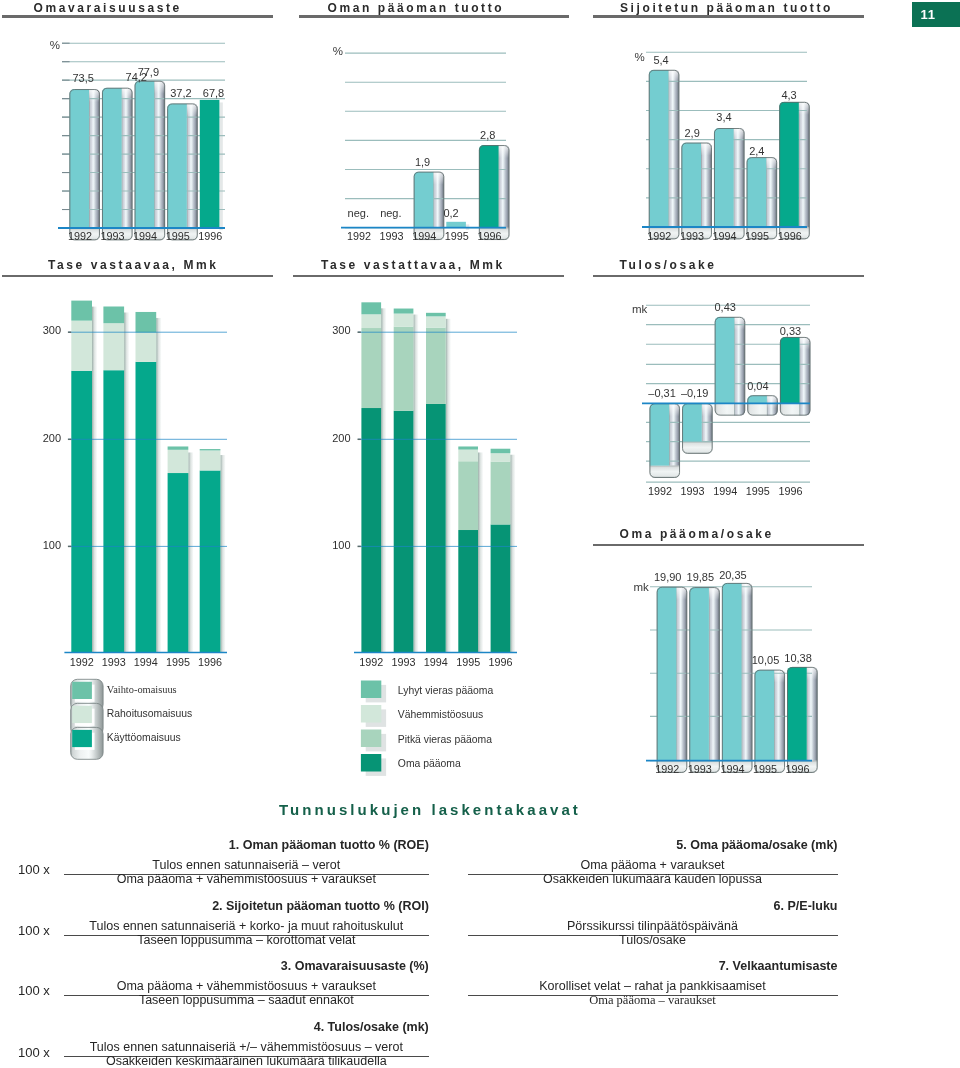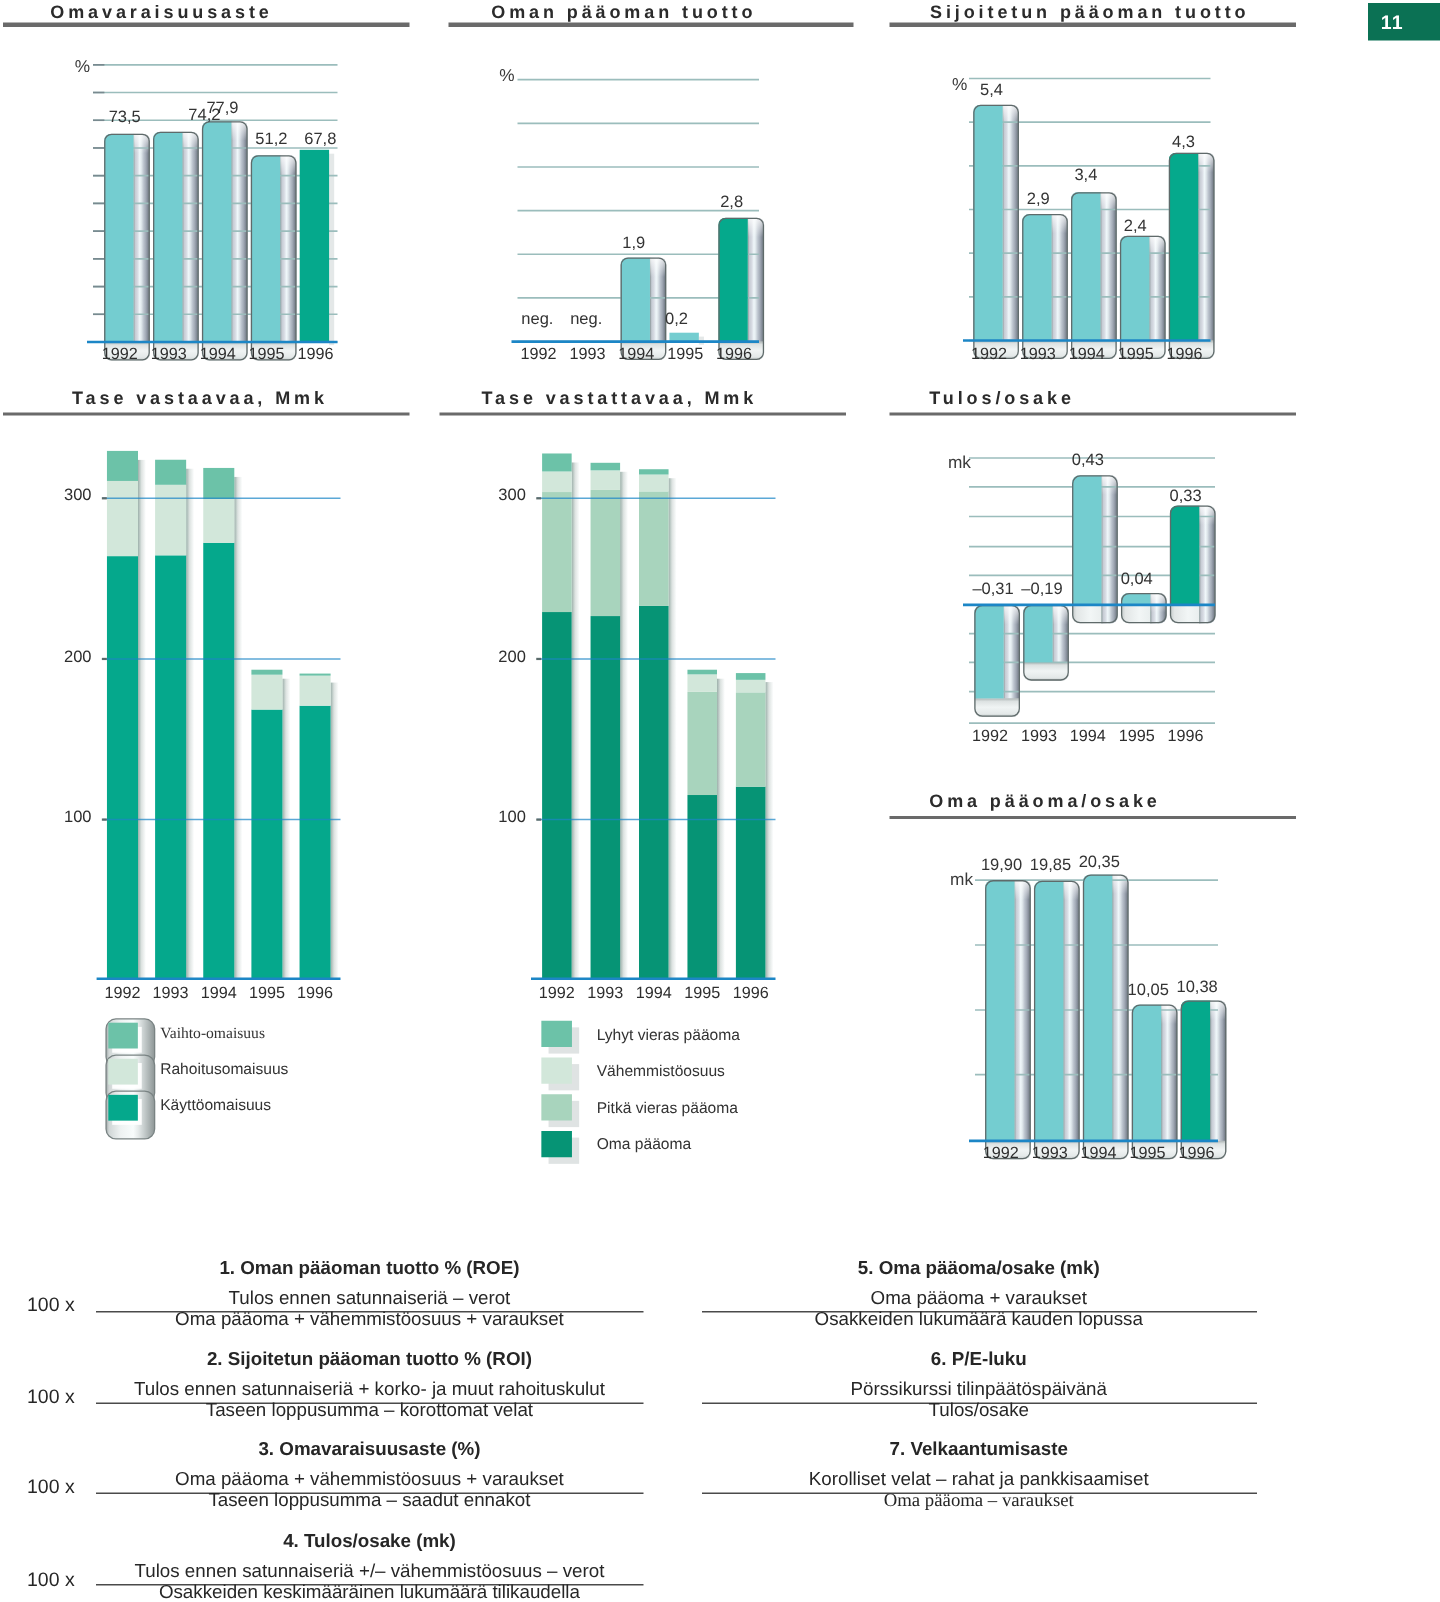--- a/index.html
+++ b/index.html
@@ -7,21 +7,21 @@
   .page{position:absolute;left:0;top:0;width:960px;height:1068px;}
   .sect-title{position:absolute;font-weight:bold;font-size:12px;letter-spacing:2.6px;color:#2b2b2b;white-space:nowrap;line-height:14px;padding-left:20px;}
   .sect-rule{position:absolute;height:2.2px;background:#6a6a6a;}
   .page-badge{position:absolute;display:flex;align-items:center;justify-content:flex-start;padding-left:8.5px;box-sizing:border-box;color:#fff;font-weight:bold;font-size:13px;letter-spacing:0.8px;background:#0b7154;line-height:1;}
   .axis-unit{position:absolute;font-size:11.5px;color:#3a3a3a;line-height:13px;}
   .vlabel{position:absolute;font-size:11px;color:#333;white-space:nowrap;text-align:center;line-height:12px;}
   .ylabel{position:absolute;font-size:11px;color:#2e2e2e;white-space:nowrap;text-align:right;line-height:12px;}
   .xlabel{position:absolute;font-size:10.8px;color:#2e2e2e;white-space:nowrap;text-align:center;line-height:14px;}
   .legend-item{position:absolute;font-size:10.4px;color:#333;white-space:nowrap;line-height:12px;}
   .formula-heading{position:absolute;font-weight:bold;font-size:15px;letter-spacing:3.05px;color:#15604a;white-space:nowrap;line-height:17px;}
-  .f-title{position:absolute;font-weight:bold;font-size:12.5px;color:#262626;white-space:nowrap;text-align:center;line-height:14px;}
+  .f-title{position:absolute;font-weight:bold;font-size:12.5px;color:#262626;white-space:nowrap;text-align:right;line-height:14px;}
   .f-num{position:absolute;font-size:12.5px;color:#262626;white-space:nowrap;text-align:center;line-height:14px;}
   .f-den{position:absolute;font-size:12.5px;color:#262626;white-space:nowrap;text-align:center;line-height:14px;}
   .f-mult{position:absolute;font-size:13px;color:#262626;white-space:nowrap;line-height:15px;}
   .f-rule{position:absolute;height:1.2px;background:#4a4a4a;}
   svg{position:absolute;left:0;top:0;overflow:visible;}
 </style>
 </head>
 <body>
 
 <div class="page">
@@ -239,21 +239,21 @@
         <rect x="199.8" y="99.858" width="19.6" height="128.142" fill="#05A98C"></rect>
         <line x1="58" y1="228" x2="225" y2="228" stroke="#1C86C6" stroke-width="1.8"></line>
       </svg>
       <div class="axis-unit" style="left: 49.8px; top: 39.2px;">%</div>
       <div class="vlabel" style="left: 51.9px; top: 71.9px; width: 62.5px;">73,5</div>
       <div class="xlabel" style="left: 67.9px; top: 229px; width: 22px;">1992</div>
       <div class="vlabel" style="left: 84.5px; top: 71.2px; width: 62.5px; text-align: right;">74,2</div>
       <div class="xlabel" style="left: 100.5px; top: 229px; width: 22px;">1993</div>
       <div class="vlabel" style="left: 117.1px; top: 65.5px; width: 62.5px;">77,9</div>
       <div class="xlabel" style="left: 133.1px; top: 229px; width: 22px;">1994</div>
-      <div class="vlabel" style="left: 149.7px; top: 86.8px; width: 62.5px;">51,2</div>
+      <div class="vlabel" style="left: 149.7px; top: 86.8px; width: 62.5px;">37,2</div>
       <div class="xlabel" style="left: 165.7px; top: 229px; width: 22px;">1995</div>
       <div class="vlabel" style="left: 182.3px; top: 86.8px; width: 62.5px;">67,8</div>
       <div class="xlabel" style="left: 198.3px; top: 229px; width: 22px;">1996</div>
       <svg width="960" height="1068" style="position: absolute; left: 0px; top: 0px;">
         <defs>
           <clipPath id="pc20">
             <rect x="413.7" y="171.64999999999998" width="30.5" height="68.35000000000002" rx="4.6" ry="4.6"></rect>
           </clipPath>
           <linearGradient id="pg21" x1="0" y1="0" x2="1" y2="0">
             <stop offset="0" stop-color="#c2c8c8"></stop>
@@ -1183,20 +1183,21 @@
         <rect x="360.9" y="729.5" width="20.4" height="17.5" fill="#A8D4BD"></rect>
         <rect x="365.7" y="758.4" width="20.4" height="17.5" fill="#dfe3e3"></rect>
         <rect x="360.9" y="754" width="20.4" height="17.5" fill="#069475"></rect>
       </svg>
       <div class="legend-item" style="left: 397.8px; top: 684.5px;">Lyhyt vieras pääoma</div>
       <div class="legend-item" style="left: 397.8px; top: 709px;">Vähemmistöosuus</div>
       <div class="legend-item" style="left: 397.8px; top: 733.5px;">Pitkä vieras pääoma</div>
       <div class="legend-item" style="left: 397.8px; top: 758px;">Oma pääoma</div>
     </div>
 
+  <div class="formula-heading" style="left: 279px; top: 801px; color: rgb(21, 96, 74);">Tunnuslukujen laskentakaavat</div>
   <div id="formula-layer">
       <div class="f-title" style="left: 63.8px; top: 838.1px; width: 365px;">1. Oman pääoman tuotto % (ROE)</div>
       <div class="f-num" style="left: 63.8px; top: 858.1px; width: 365px;">Tulos ennen satunnaiseriä –  verot</div>
       <div class="f-rule" style="left: 63.8px; top: 873.9px; width: 365px;"></div>
       <div class="f-den" style="left: 63.8px; top: 872px; width: 365px;">Oma pääoma + vähemmistöosuus + varaukset</div>
       <div class="f-mult" style="left: 18px; top: 862.3px;">100 x</div>
       <div class="f-title" style="left: 63.8px; top: 898.9px; width: 365px;">2. Sijoitetun pääoman tuotto % (ROI)</div>
       <div class="f-num" style="left: 63.8px; top: 918.9px; width: 365px;">Tulos ennen satunnaiseriä + korko- ja muut rahoituskulut</div>
       <div class="f-rule" style="left: 63.8px; top: 934.7px; width: 365px;"></div>
       <div class="f-den" style="left: 63.8px; top: 932.8px; width: 365px;">Taseen loppusumma – korottomat velat</div>

